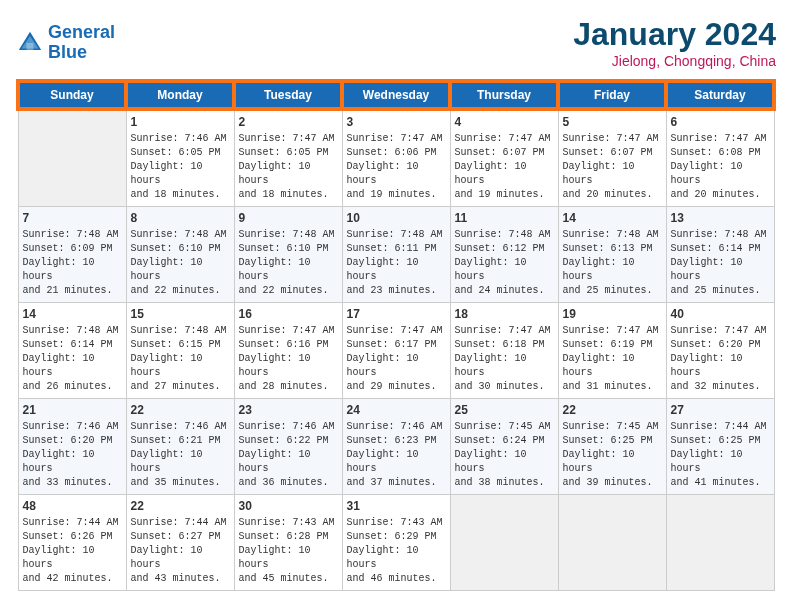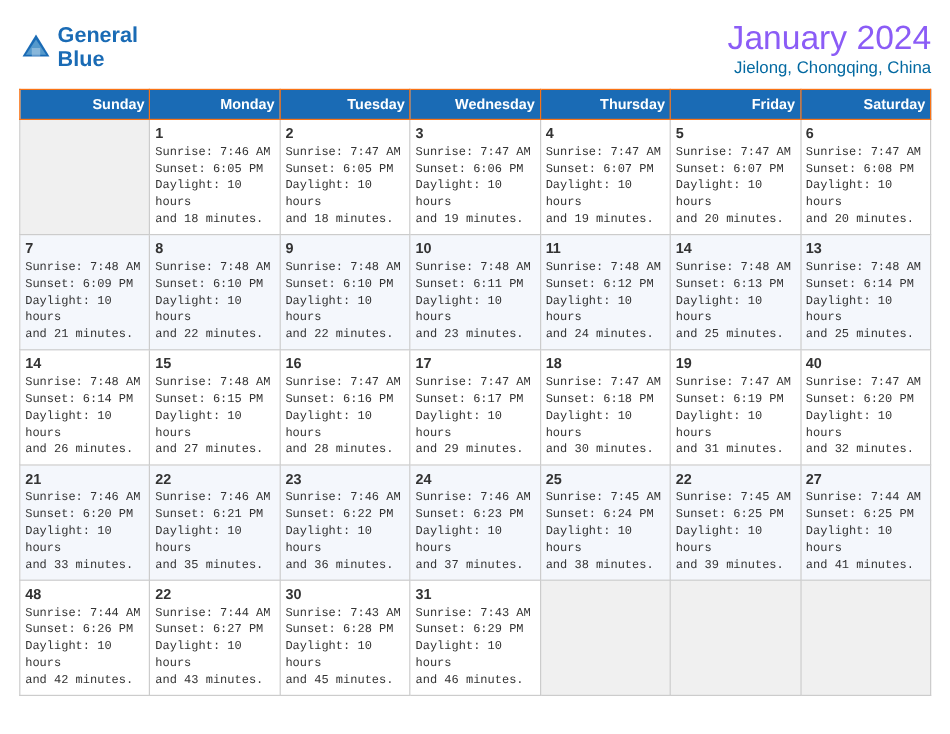--- a/index.html
+++ b/index.html
@@ -31,40 +31,40 @@
       color: #1a6bb5;
     }
     .logo-icon {
       width: 28px;
       height: 28px;
     }
     .title-block {
       text-align: right;
     }
     .month-title {
-      font-size: 28px;
-      font-weight: normal;
-      color: #8b5cf6;
+      font-size: 32px;
+      font-weight: bold;
+      color: #0c4a6e;
     }
     .location {
       font-size: 14px;
-      color: #0369a1;
+      color: #be185d;
     }
     table {
       width: 100%;
       border-collapse: collapse;
       table-layout: fixed;
     }
     thead th {
       background: #1a6bb5;
       color: #fff;
       font-size: 12px;
       padding: 5px 4px;
-      text-align: right;
-      border: 1px solid #f97316;
+      text-align: center;
+      border: 4px solid #f97316;
     }
     tbody td {
       border: 1px solid #ccc;
       vertical-align: top;
       padding: 4px;
       font-size: 10px;
       color: #333;
       height: 88px;
     }
     .day-number {

